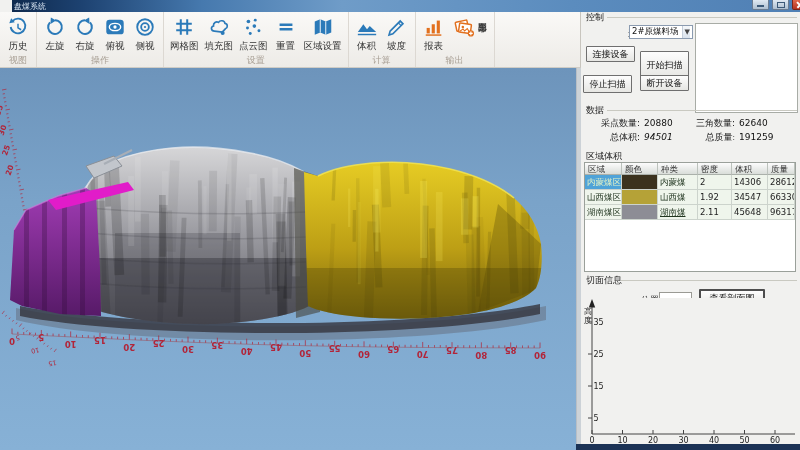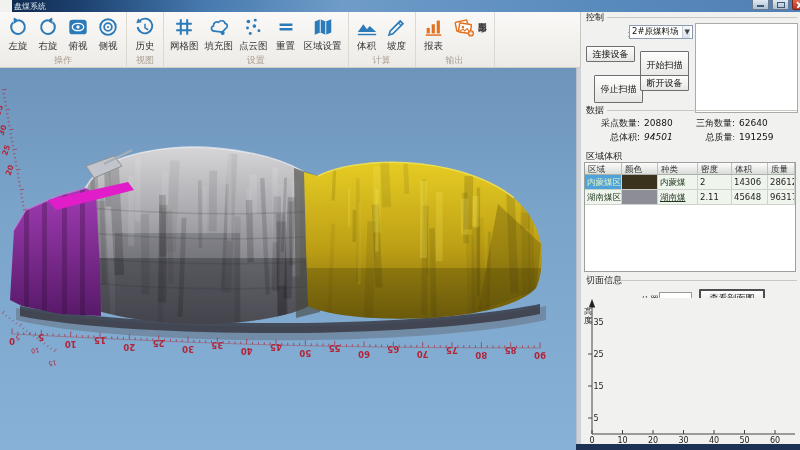--- a/index.html
+++ b/index.html
@@ -81,20 +81,35 @@
       <span class="winbtn close"></span>
     </div>
   </div>
 
   <div class="abs ribbon" id="ribbon">
       <div class="rib-group">
         <div class="rib-btns">
           <div class="rib-btn">
             <div class="ric">
               <svg viewBox="0 0 24 24">
+                <path d="M6 5.5 A8 8 0 1 1 4 12" fill="none" stroke="#2b7ab9" stroke-width="2"></path>
+                <polygon points="2.5,8 8.5,6.8 4.5,2.5" fill="#2b7ab9"></polygon>
+                <path d="M12 8.5 v4.5 l3.4 2" fill="none" stroke="#2b7ab9" stroke-width="1.6"></path>
+              </svg>
+            </div>
+            <div class="rlb">历史</div>
+          </div>
+        </div>
+        <div class="rib-glabel">视图</div>
+      </div>
+      <div class="rib-group">
+        <div class="rib-btns">
+          <div class="rib-btn">
+            <div class="ric">
+              <svg viewBox="0 0 24 24">
                 <path d="M6.5 7 A7.5 7.5 0 1 0 12 4.6" fill="none" stroke="#2b7ab9" stroke-width="2.2"></path>
                 <polygon points="7.5,1.5 7,8.8 13.2,5" fill="#2b7ab9"></polygon>
               </svg>
             </div>
             <div class="rlb">左旋</div>
           </div>
           <div class="rib-btn">
             <div class="ric">
               <svg viewBox="0 0 24 24">
                 <path d="M17.5 7 A7.5 7.5 0 1 1 12 4.6" fill="none" stroke="#2b7ab9" stroke-width="2.2"></path>
@@ -118,35 +133,20 @@
               <svg viewBox="0 0 24 24">
                 <circle cx="12" cy="12" r="8.5" fill="none" stroke="#2b7ab9" stroke-width="2"></circle>
                 <circle cx="12" cy="12" r="4.2" fill="none" stroke="#2b7ab9" stroke-width="2"></circle>
                 <circle cx="12" cy="12" r="1.2" fill="#2b7ab9"></circle>
               </svg>
             </div>
             <div class="rlb">侧视</div>
           </div>
         </div>
         <div class="rib-glabel">操作</div>
-      </div>
-      <div class="rib-group">
-        <div class="rib-btns">
-          <div class="rib-btn">
-            <div class="ric">
-              <svg viewBox="0 0 24 24">
-                <path d="M6 5.5 A8 8 0 1 1 4 12" fill="none" stroke="#2b7ab9" stroke-width="2"></path>
-                <polygon points="2.5,8 8.5,6.8 4.5,2.5" fill="#2b7ab9"></polygon>
-                <path d="M12 8.5 v4.5 l3.4 2" fill="none" stroke="#2b7ab9" stroke-width="1.6"></path>
-              </svg>
-            </div>
-            <div class="rlb">历史</div>
-          </div>
-        </div>
-        <div class="rib-glabel">视图</div>
       </div>
       <div class="rib-group">
         <div class="rib-btns">
           <div class="rib-btn">
             <div class="ric">
               <svg viewBox="0 0 24 24">
                 <path d="M3.5 8.5 h17 M3.5 15.5 h17 M8.5 3.5 v17 M15.5 3.5 v17" stroke="#2b7ab9" stroke-width="2.2" fill="none"></path>
               </svg>
             </div>
             <div class="rlb">网格图</div>
@@ -564,21 +564,21 @@
     <div class="gb-line" style="left:26px;top:5px;width:190px;"></div>
     <div class="plabel" style="left:7px;top:16px;margin-left:40px;">选择场地:</div>
     <div class="combo" style="left:48px;top:13px;width:64px;height:14px;">
       <span>2#原煤料场</span>
       <span class="arr">▼</span>
     </div>
     <div class="listbox" style="left:114px;top:11px;width:101px;height:88px;"></div>
     <div id="ctrl-buttons">
         <button class="pbtn" style="left: 5px; top: 34px; width: 49px; height: 16px;">连接设备</button>
         <button class="pbtn" style="left: 59px; top: 39px; width: 49px; height: 28px;">开始扫描</button>
-        <button class="pbtn" style="left: 13px; top: 63px; width: 49px; height: 28px;">停止扫描</button>
+        <button class="pbtn" style="left: 2px; top: 63px; width: 49px; height: 18px;">停止扫描</button>
         <button class="pbtn" style="left: 59px; top: 63px; width: 49px; height: 16px;">断开设备</button>
       </div>
 
     <div class="gb-label" style="left:5px;top:94px;">数据</div>
     <div class="gb-line" style="left:26px;top:98px;width:190px;"></div>
     <div id="stats-grid">
         <div class="plabel rlabel" style="left: 5px; top: 106px; width: 54px;">采点数量:</div>
         <div class="pvalue" style="left: 63px; top: 106px;">20880</div>
         <div class="plabel rlabel" style="left: 100px; top: 106px; width: 54px;">三角数量:</div>
         <div class="pvalue" style="left: 158px; top: 106px;">62640</div>
@@ -598,20 +598,28 @@
           <div class="rt-hcell" style="width: 36px;">体积</div>
           <div class="rt-hcell" style="width: 27px;">质量</div>
         </div>
         <div class="rt-row">
           <div class="rt-cell sel" style="width: 37px;">内蒙煤区</div>
           <div class="rt-cell swatch" style="width: 36px; background: rgb(59, 50, 30);"></div>
           <div class="rt-cell " style="width: 40px;">内蒙煤</div>
           <div class="rt-cell num" style="width: 34px;">2</div>
           <div class="rt-cell num" style="width: 36px;">14306</div>
           <div class="rt-cell num" style="width: 27px;">28612</div>
+        </div>
+        <div class="rt-row">
+          <div class="rt-cell " style="width: 37px;">山西煤区</div>
+          <div class="rt-cell swatch" style="width: 36px; background: rgb(181, 162, 55);"></div>
+          <div class="rt-cell " style="width: 40px;">山西煤</div>
+          <div class="rt-cell num" style="width: 34px;">1.92</div>
+          <div class="rt-cell num" style="width: 36px;">34547</div>
+          <div class="rt-cell num" style="width: 27px;">66330</div>
         </div>
         <div class="rt-row">
           <div class="rt-cell " style="width: 37px;">湖南煤区</div>
           <div class="rt-cell swatch" style="width: 36px; background: rgb(141, 141, 149);"></div>
           <div class="rt-cell " style="width: 40px; text-decoration: underline;">湖南煤</div>
           <div class="rt-cell num" style="width: 34px;">2.11</div>
           <div class="rt-cell num" style="width: 36px;">45648</div>
           <div class="rt-cell num" style="width: 27px;">96317</div>
         </div>
       </div>

